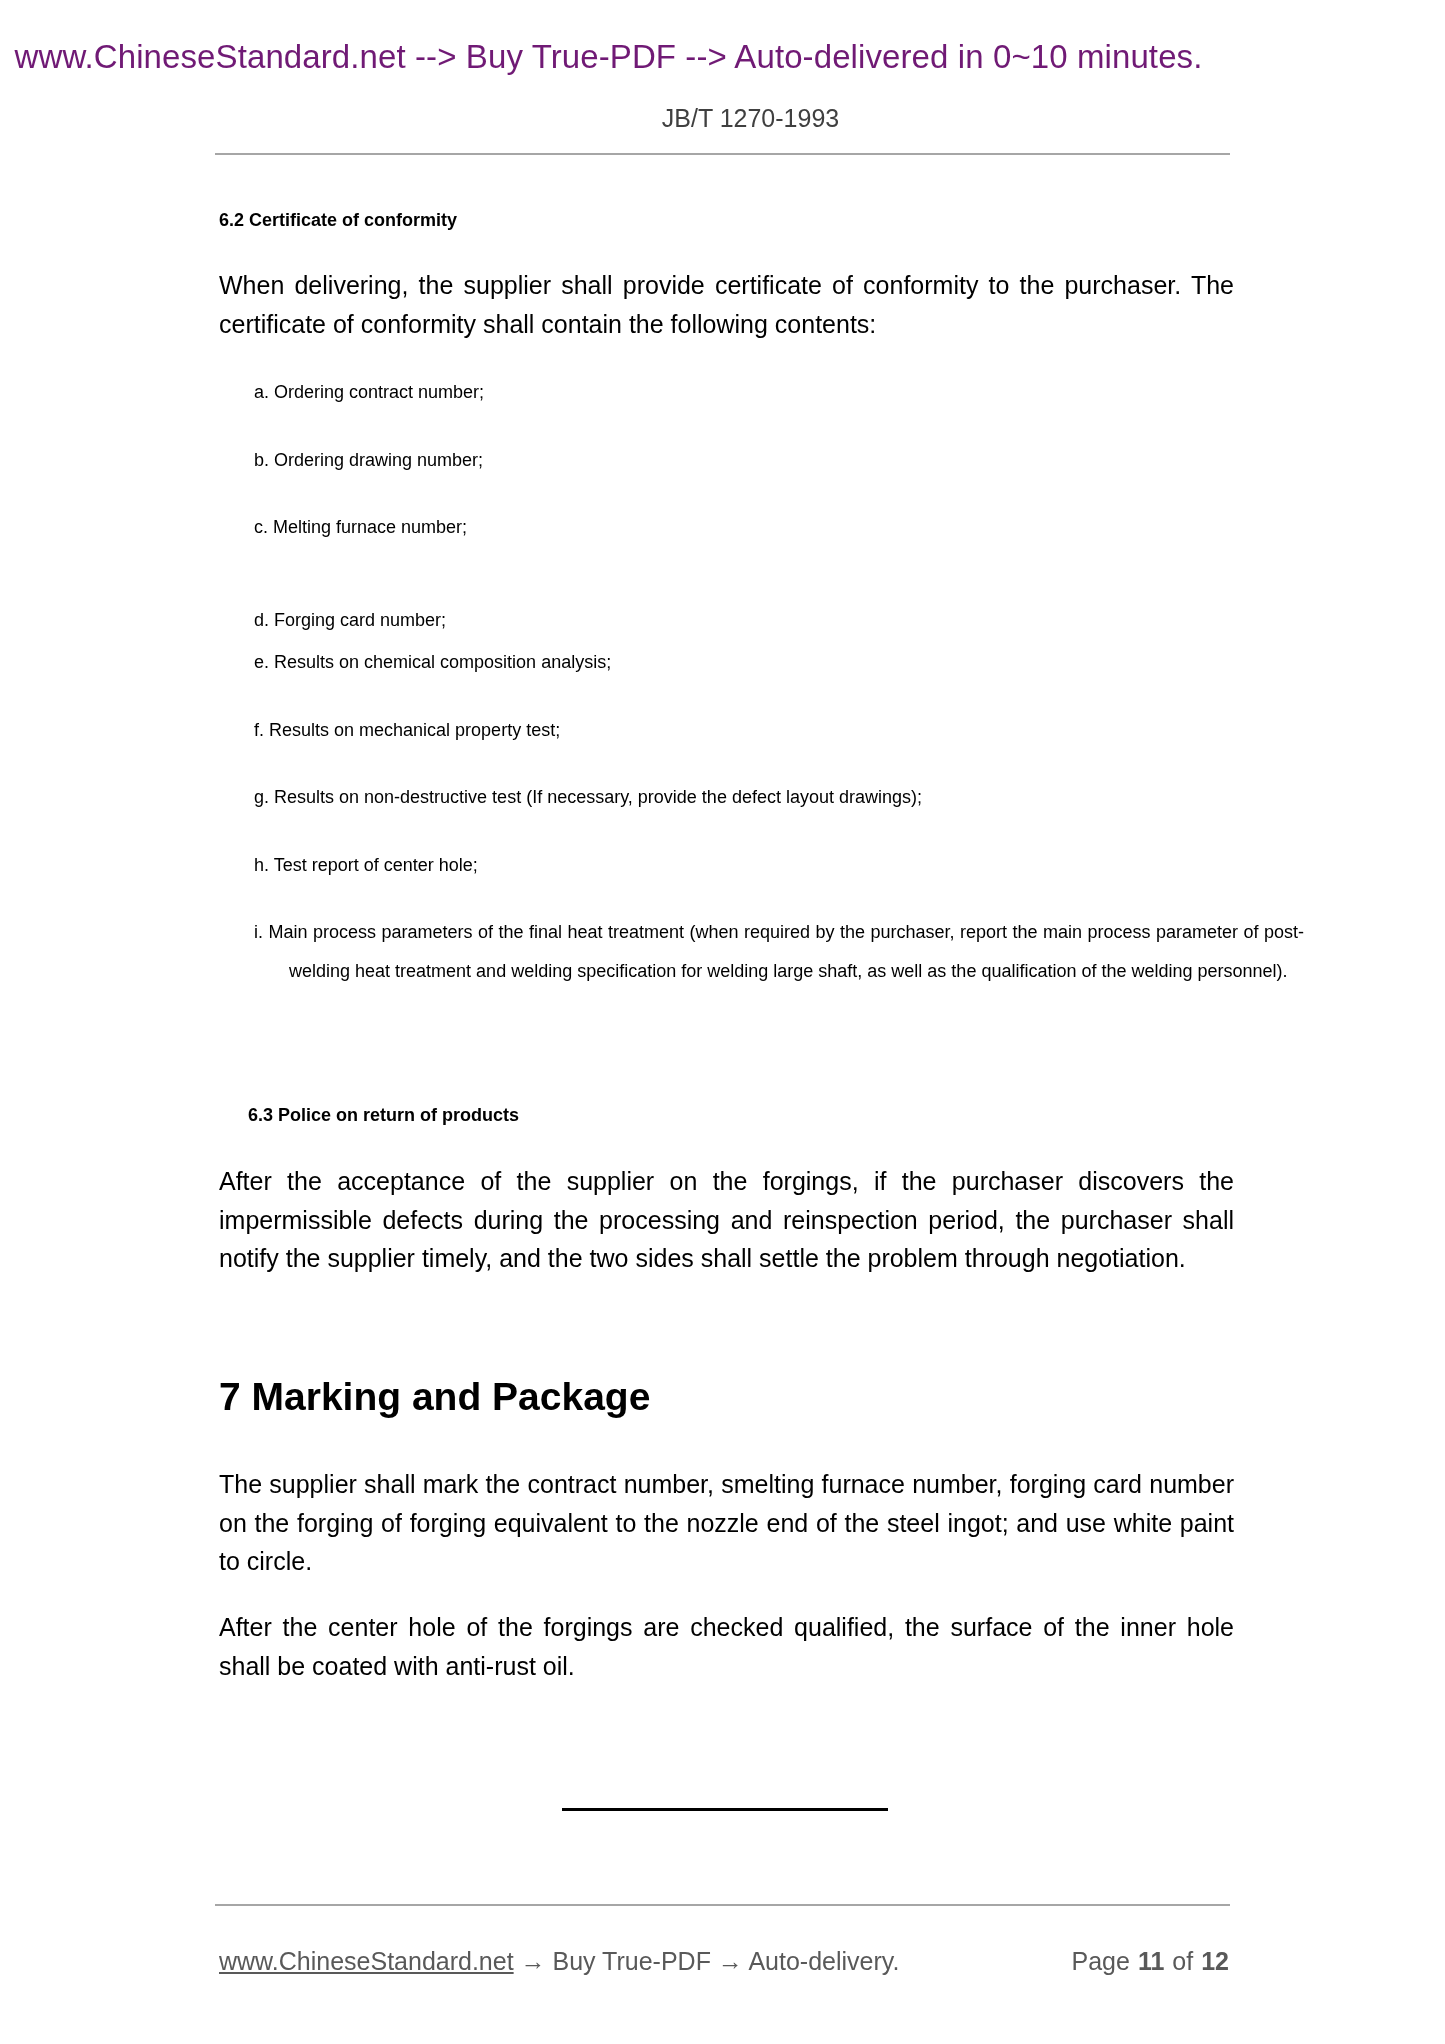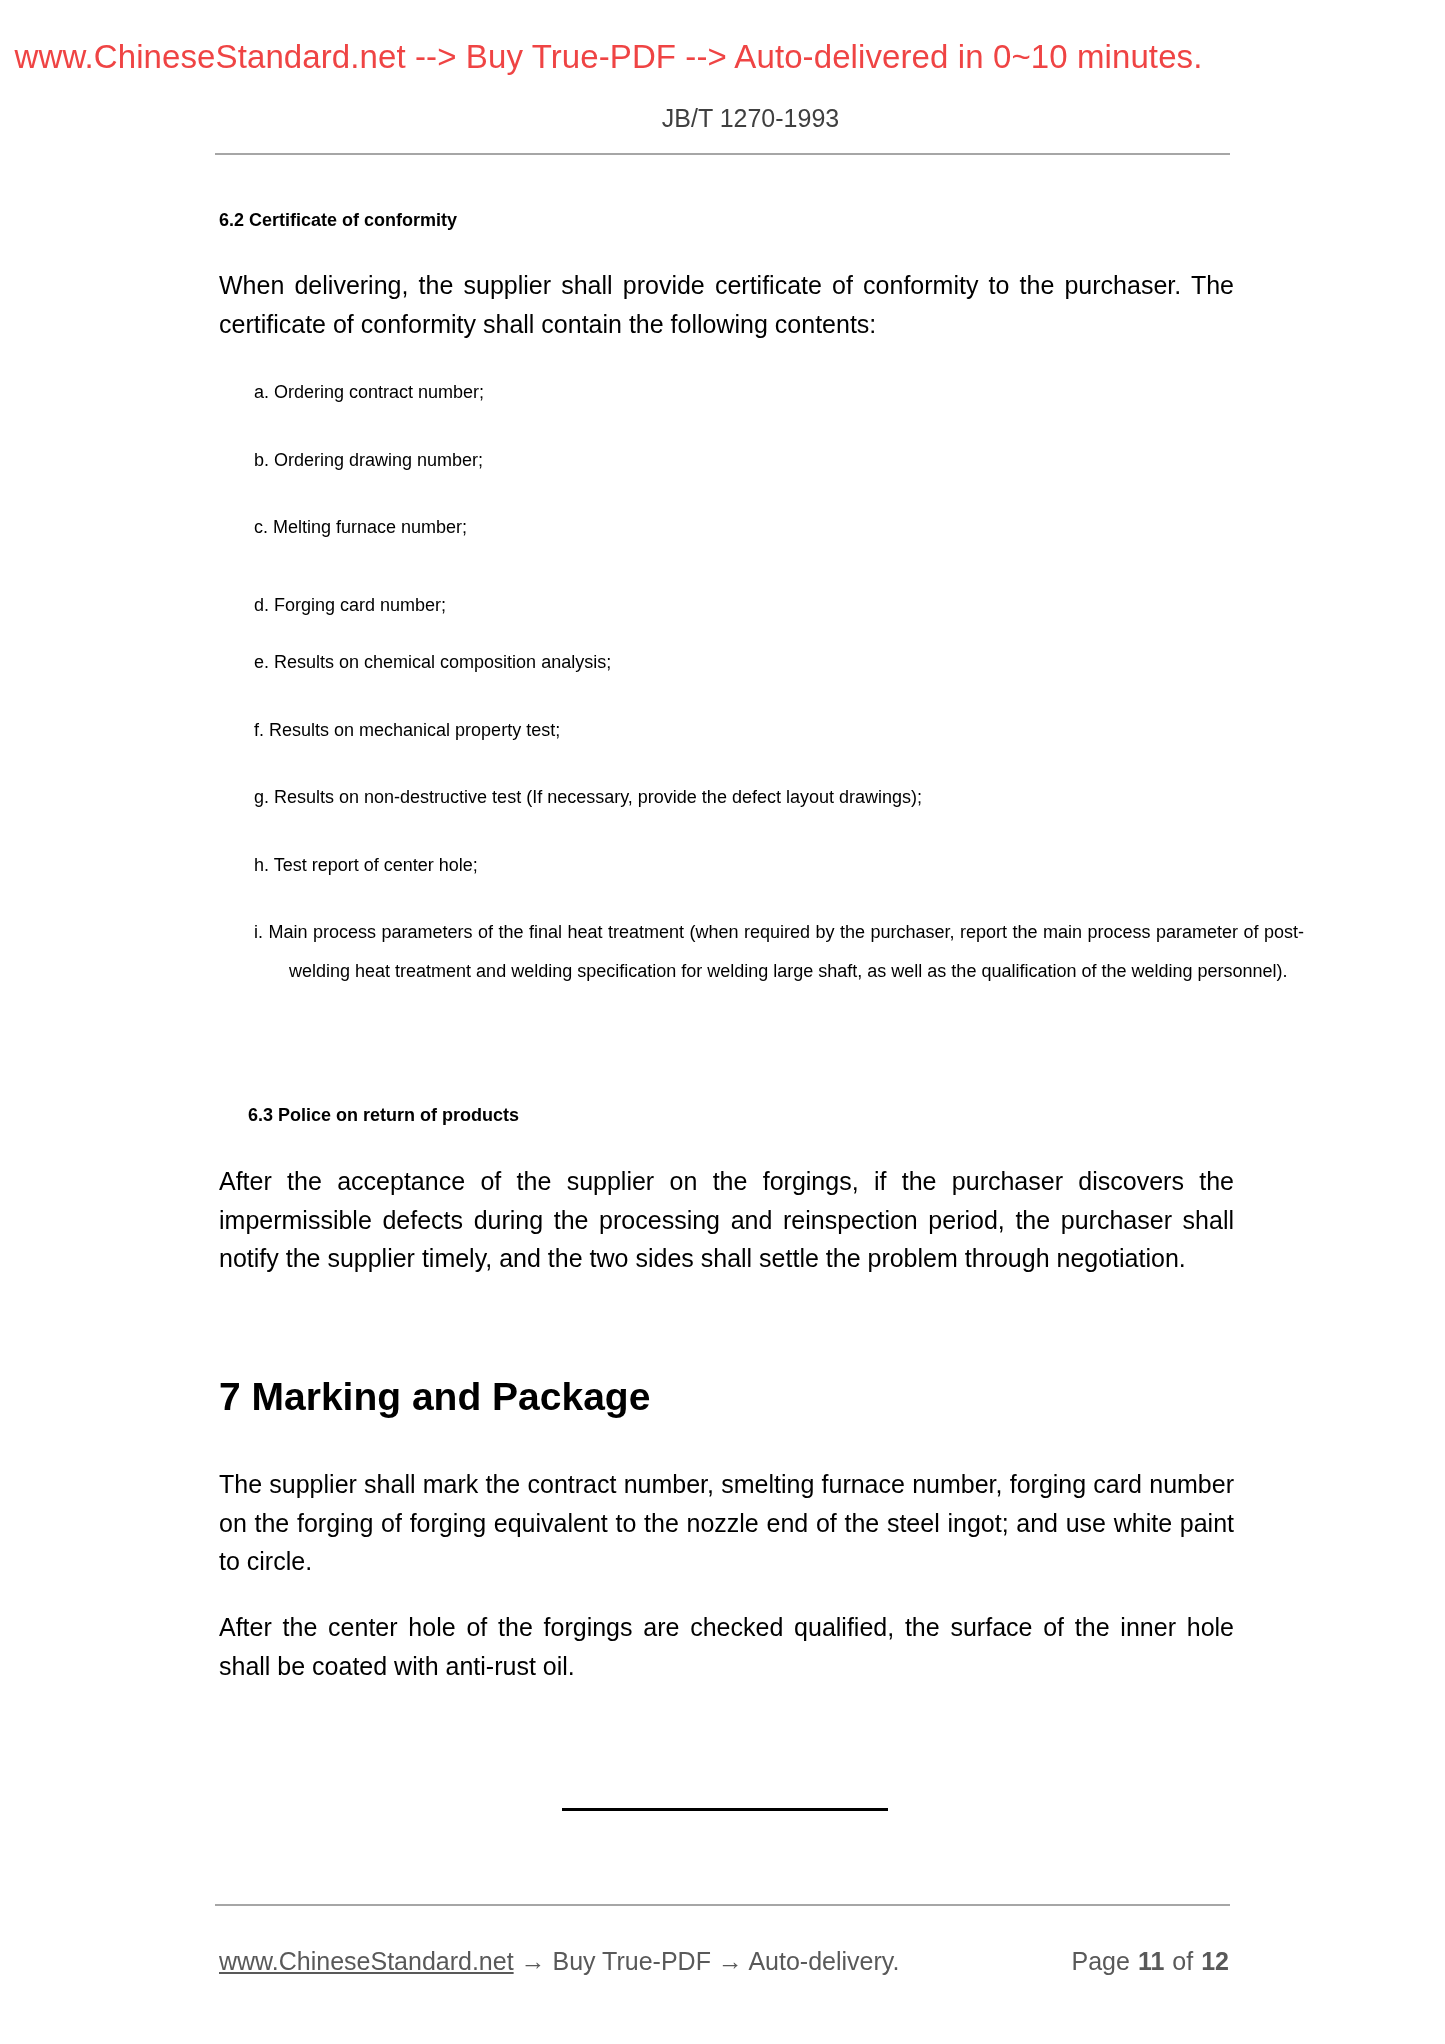--- a/index.html
+++ b/index.html
@@ -3,21 +3,21 @@
   <meta charset="utf-8">
   <style>
     html, body { margin: 0; padding: 0; background: #ffffff; }
     body {
       width: 1445px; height: 2044px; position: relative; overflow: hidden;
       font-family: "Liberation Sans", sans-serif; color: #000;
     }
     .abs { position: absolute; }
     .banner {
       top: 38px; left: 0; width: 1217px; text-align: center;
-      font-size: 33px; color: #ef4444; white-space: nowrap; letter-spacing: 0.1px;
+      font-size: 33px; color: #701a75; white-space: nowrap; letter-spacing: 0.1px;
     }
     .doc-code {
       top: 104px; left: 0; width: 1445px; text-align: center;
       font-size: 25px; color: #404040; padding-left: 28px;
     }
     .hrule { height: 0; border-top: 2px solid #a6a6a6; }
     .header-rule { top: 153px; left: 215px; width: 1015px; }
     .footer-rule { top: 1904px; left: 215px; width: 1015px; }
     .content { left: 219px; width: 1015px; }
     .h2 { font-size: 18px; font-weight: bold; line-height: 30px; margin: 0; }
@@ -48,21 +48,21 @@
 <div class="abs doc-code">JB/T 1270-1993</div>
 <div class="abs hrule header-rule"></div>
 
 <h2 class="abs content h2" style="top:205px;">6.2 Certificate of conformity</h2>
 <p class="abs content para" style="top:266px;">When delivering, the supplier shall provide certificate of conformity to the purchaser. The certificate of conformity shall contain the following contents:</p>
 
 <div>
   <p class="abs content li li-indent" style="top:373px;">a. Ordering contract number;</p>
   <p class="abs content li li-indent" style="top:441px;">b. Ordering drawing number;</p>
   <p class="abs content li li-indent" style="top:508px;">c. Melting furnace number;</p>
-  <p class="abs content li li-indent" style="top:586px;">d. Forging card number;</p>
+  <p class="abs content li li-indent" style="top:601px;">d. Forging card number;</p>
   <p class="abs content li li-indent" style="top:643px;">e. Results on chemical composition analysis;</p>
   <p class="abs content li li-indent" style="top:711px;">f. Results on mechanical property test;</p>
   <p class="abs content li li-indent" style="top:778px;">g. Results on non-destructive test (If necessary, provide the defect layout drawings);</p>
   <p class="abs content li li-indent" style="top:846px;">h. Test report of center hole;</p>
   <p class="abs content li li-hang" style="top:913px;">i. Main process parameters of the final heat treatment (when required by the purchaser, report the main process parameter of post-welding heat treatment and welding specification for welding large shaft, as well as the qualification of the welding personnel).</p>
 </div>
 
 <h2 class="abs content h2" style="top:1100px;margin-left:29px;">6.3 Police on return of products</h2>
 <p class="abs content para" style="top:1162px;">After the acceptance of the supplier on the forgings, if the purchaser discovers the impermissible defects during the processing and reinspection period, the purchaser shall notify the supplier timely, and the two sides shall settle the problem through negotiation.</p>
 

